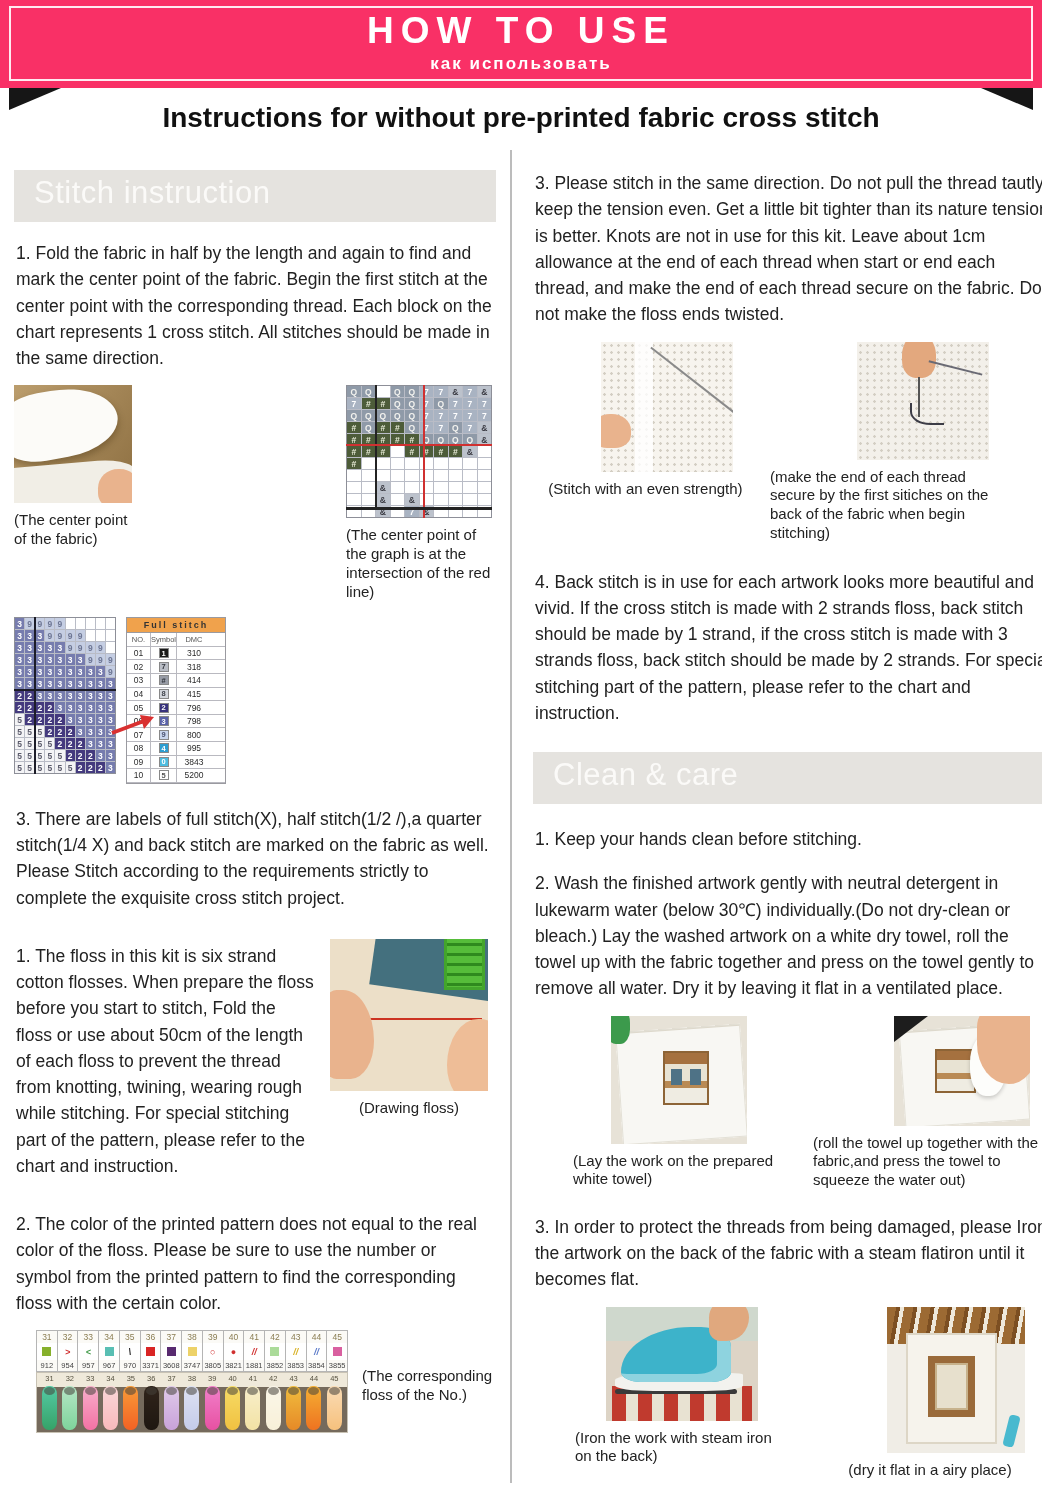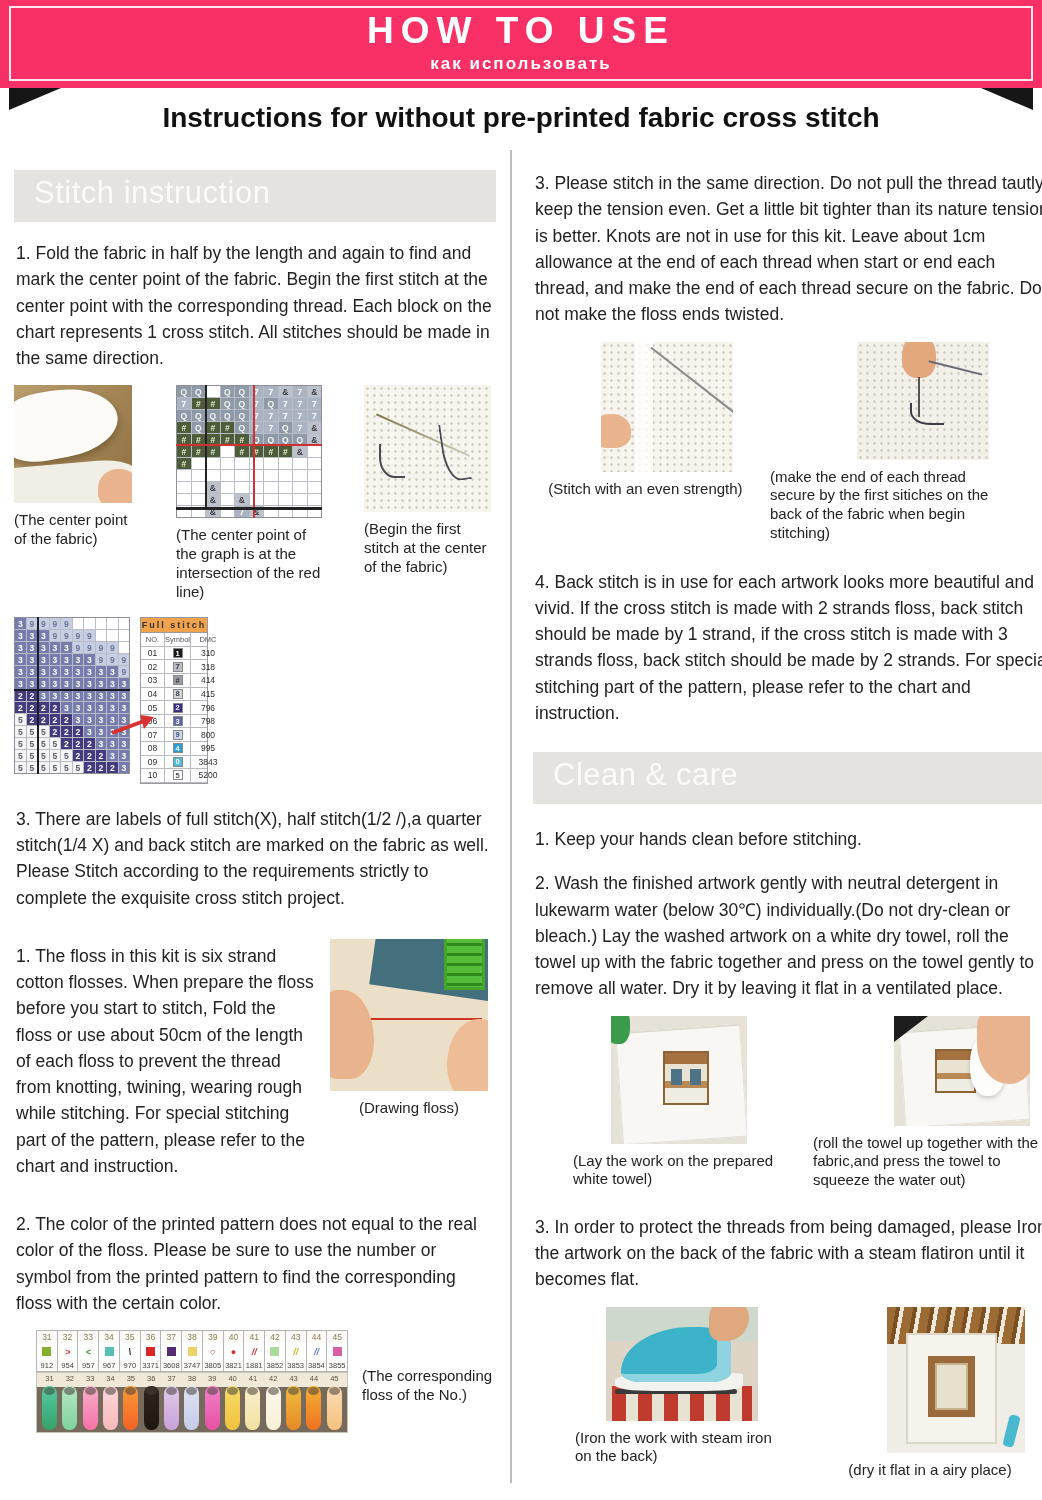--- a/index.html
+++ b/index.html
@@ -45,21 +45,21 @@
   figure { display:flex; flex-direction:column; }
 
   
   .gridwrap { position:relative; }
   .symbol-grid { gap:1px; background:#b9bcc6; border:1px solid #8d8f98; }
   .gcell { display:flex; align-items:center; justify-content:center;
            font-size:8.5px; font-weight:700; }
   .oline { position:absolute; pointer-events:none; }
 
   
-  .fst { width:68px; border:1px solid #9a9aa0; background:#fff; font-size:8.5px; flex:none; }
+  .fst { width:100px; border:1px solid #9a9aa0; background:#fff; font-size:8.5px; flex:none; }
   .fst-title { background:#f0a24c; color:#333; text-align:center; font-weight:700;
                font-size:9px; padding:2px 0; border-bottom:1px solid #9a9aa0; letter-spacing:2px; }
   .fst-row { display:grid; grid-template-columns:24px 26px 34px; border-bottom:1px solid #b9b9c0; }
   .fst-row > div { padding:1px 0; text-align:center; border-right:1px solid #b9b9c0;
                    display:flex; align-items:center; justify-content:center; height:12.6px; }
   .fst-row > div:last-child { border-right:none; }
   .fst-head { font-size:7.5px; color:#555; }
   .fst-sym { display:inline-flex; width:10px; height:10px; align-items:center; justify-content:center;
              font-size:7.5px; font-weight:700; border:1px solid #888; }
 
@@ -309,28 +309,20 @@
                 <div class="gcell" style="background: rgb(255, 255, 255); color: rgb(255, 255, 255);"></div>
               </div>
             <div class="oline" style="left:20%;top:0;width:2px;height:92%;background:#232323"></div>
             <div class="oline" style="left:0;top:44%;width:100%;height:2px;background:#d03030"></div>
             <div class="oline" style="left:53%;top:0;width:2px;height:100%;background:#d03030"></div>
             <div class="oline" style="left:0;bottom:6%;width:100%;height:3px;background:#232323"></div>
           </div>
           <figcaption class="cap">(The center point of the graph is at the intersection of the red line)</figcaption>
         </figure>
 
-        <figure style="width:132px">
-          <div class="ph ph-fabric p-beginstitch">
-            <div class="needle" style="width:80%;left:6%;top:38%;transform:rotate(24deg)"></div>
-            <div class="thread-dark" style="left:12%;top:46%"></div>
-            <div class="thread-dark" style="right:18%;top:30%;height:58px;transform:rotate(-8deg)"></div>
-          </div>
-          <figcaption class="cap">(Begin the first stitch at the center of the fabric)</figcaption>
-        </figure>
       </div>
 
       <div class="step2-row">
 
         <figure class="graph2-wrap">
           <div style="display:flex;gap:10px;align-items:flex-start">
             <div class="gridwrap" style="width:116px;height:157px">
               <div class="symbol-grid" style="grid-auto-rows: 11px; height: 157px; display: grid; grid-template-columns: repeat(10, 1fr);">
                   <div class="gcell" style="background: rgb(118, 124, 174); color: rgb(255, 255, 255);">3</div>
                   <div class="gcell" style="background: rgb(197, 206, 227); color: rgb(109, 118, 148);">9</div>

